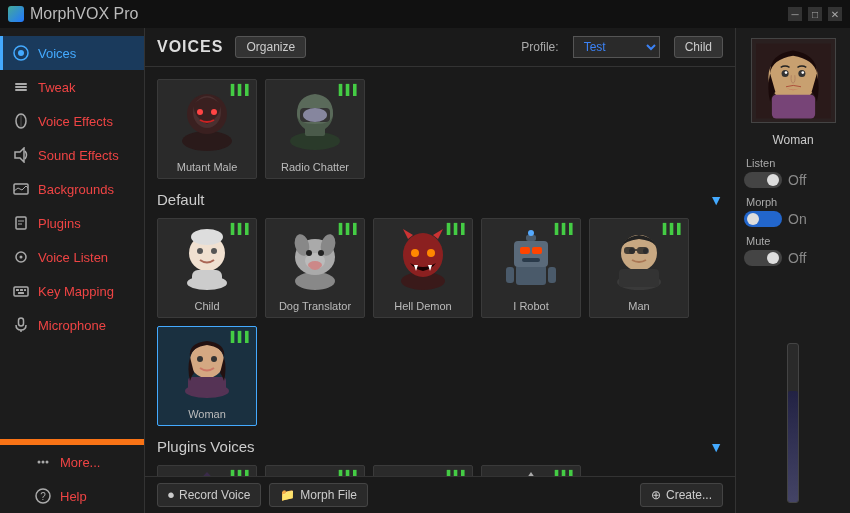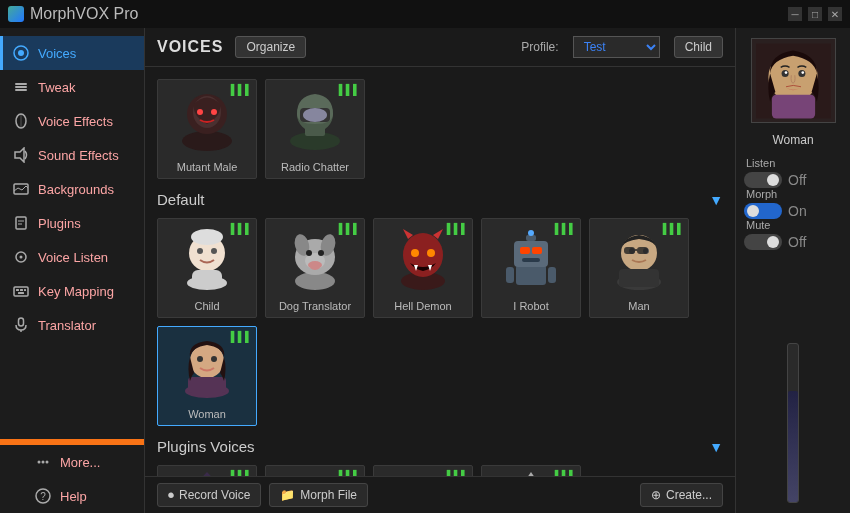--- a/index.html
+++ b/index.html
@@ -73,21 +73,21 @@
     .sidebar-top {
       padding: 8px 0;
     }
     .sidebar-item {
       display: flex;
       align-items: center;
       gap: 8px;
       padding: 8px 12px;
       cursor: pointer;
       font-size: 13px;
-      color: #fca5a5;
+      color: #ef4444;
     }
     .sidebar-item.voices-item {
       background: #1a3a5c;
       color: #4af;
       border-left: 3px solid #4af;
       padding-left: 9px;
     }
     .sidebar-icon {
       width: 18px;
       height: 18px;
@@ -312,20 +312,21 @@
     }
     .selected-voice-name {
       font-size: 12px;
       color: #ccc;
       text-align: center;
     }
     .controls-section {
       width: 100%;
       display: flex;
       flex-direction: column;
+      gap: 8px;
     }
     .control-row {
       display: flex;
       flex-direction: column;
       gap: 3px;
     }
     .control-label {
       font-size: 11px;
       color: #aaa;
       padding-left: 2px;
@@ -481,21 +482,21 @@
       </div>
 
       <div class="sidebar-item">
         <div class="sidebar-icon">
           <svg width="16" height="16" viewBox="0 0 16 16">
               <rect x="5.5" y="1" width="5" height="8" rx="2.5" fill="none" stroke="#aaa" stroke-width="1.5"></rect>
               <path d="M3 8 Q3 13 8 13 Q13 13 13 8" fill="none" stroke="#aaa" stroke-width="1.5"></path>
               <line x1="8" y1="13" x2="8" y2="15" stroke="#aaa" stroke-width="1.5"></line>
             </svg>
         </div>
-        <span>Translator</span>
+        <span>Microphone</span>
       </div>
     </div>
 
     <div class="sidebar-bottom">
       <div class="sidebar-item">
         <div class="sidebar-icon">
           <svg width="16" height="16" viewBox="0 0 16 16">
               <circle cx="4" cy="8" r="1.5" fill="#aaa"></circle>
               <circle cx="8" cy="8" r="1.5" fill="#aaa"></circle>
               <circle cx="12" cy="8" r="1.5" fill="#aaa"></circle>

